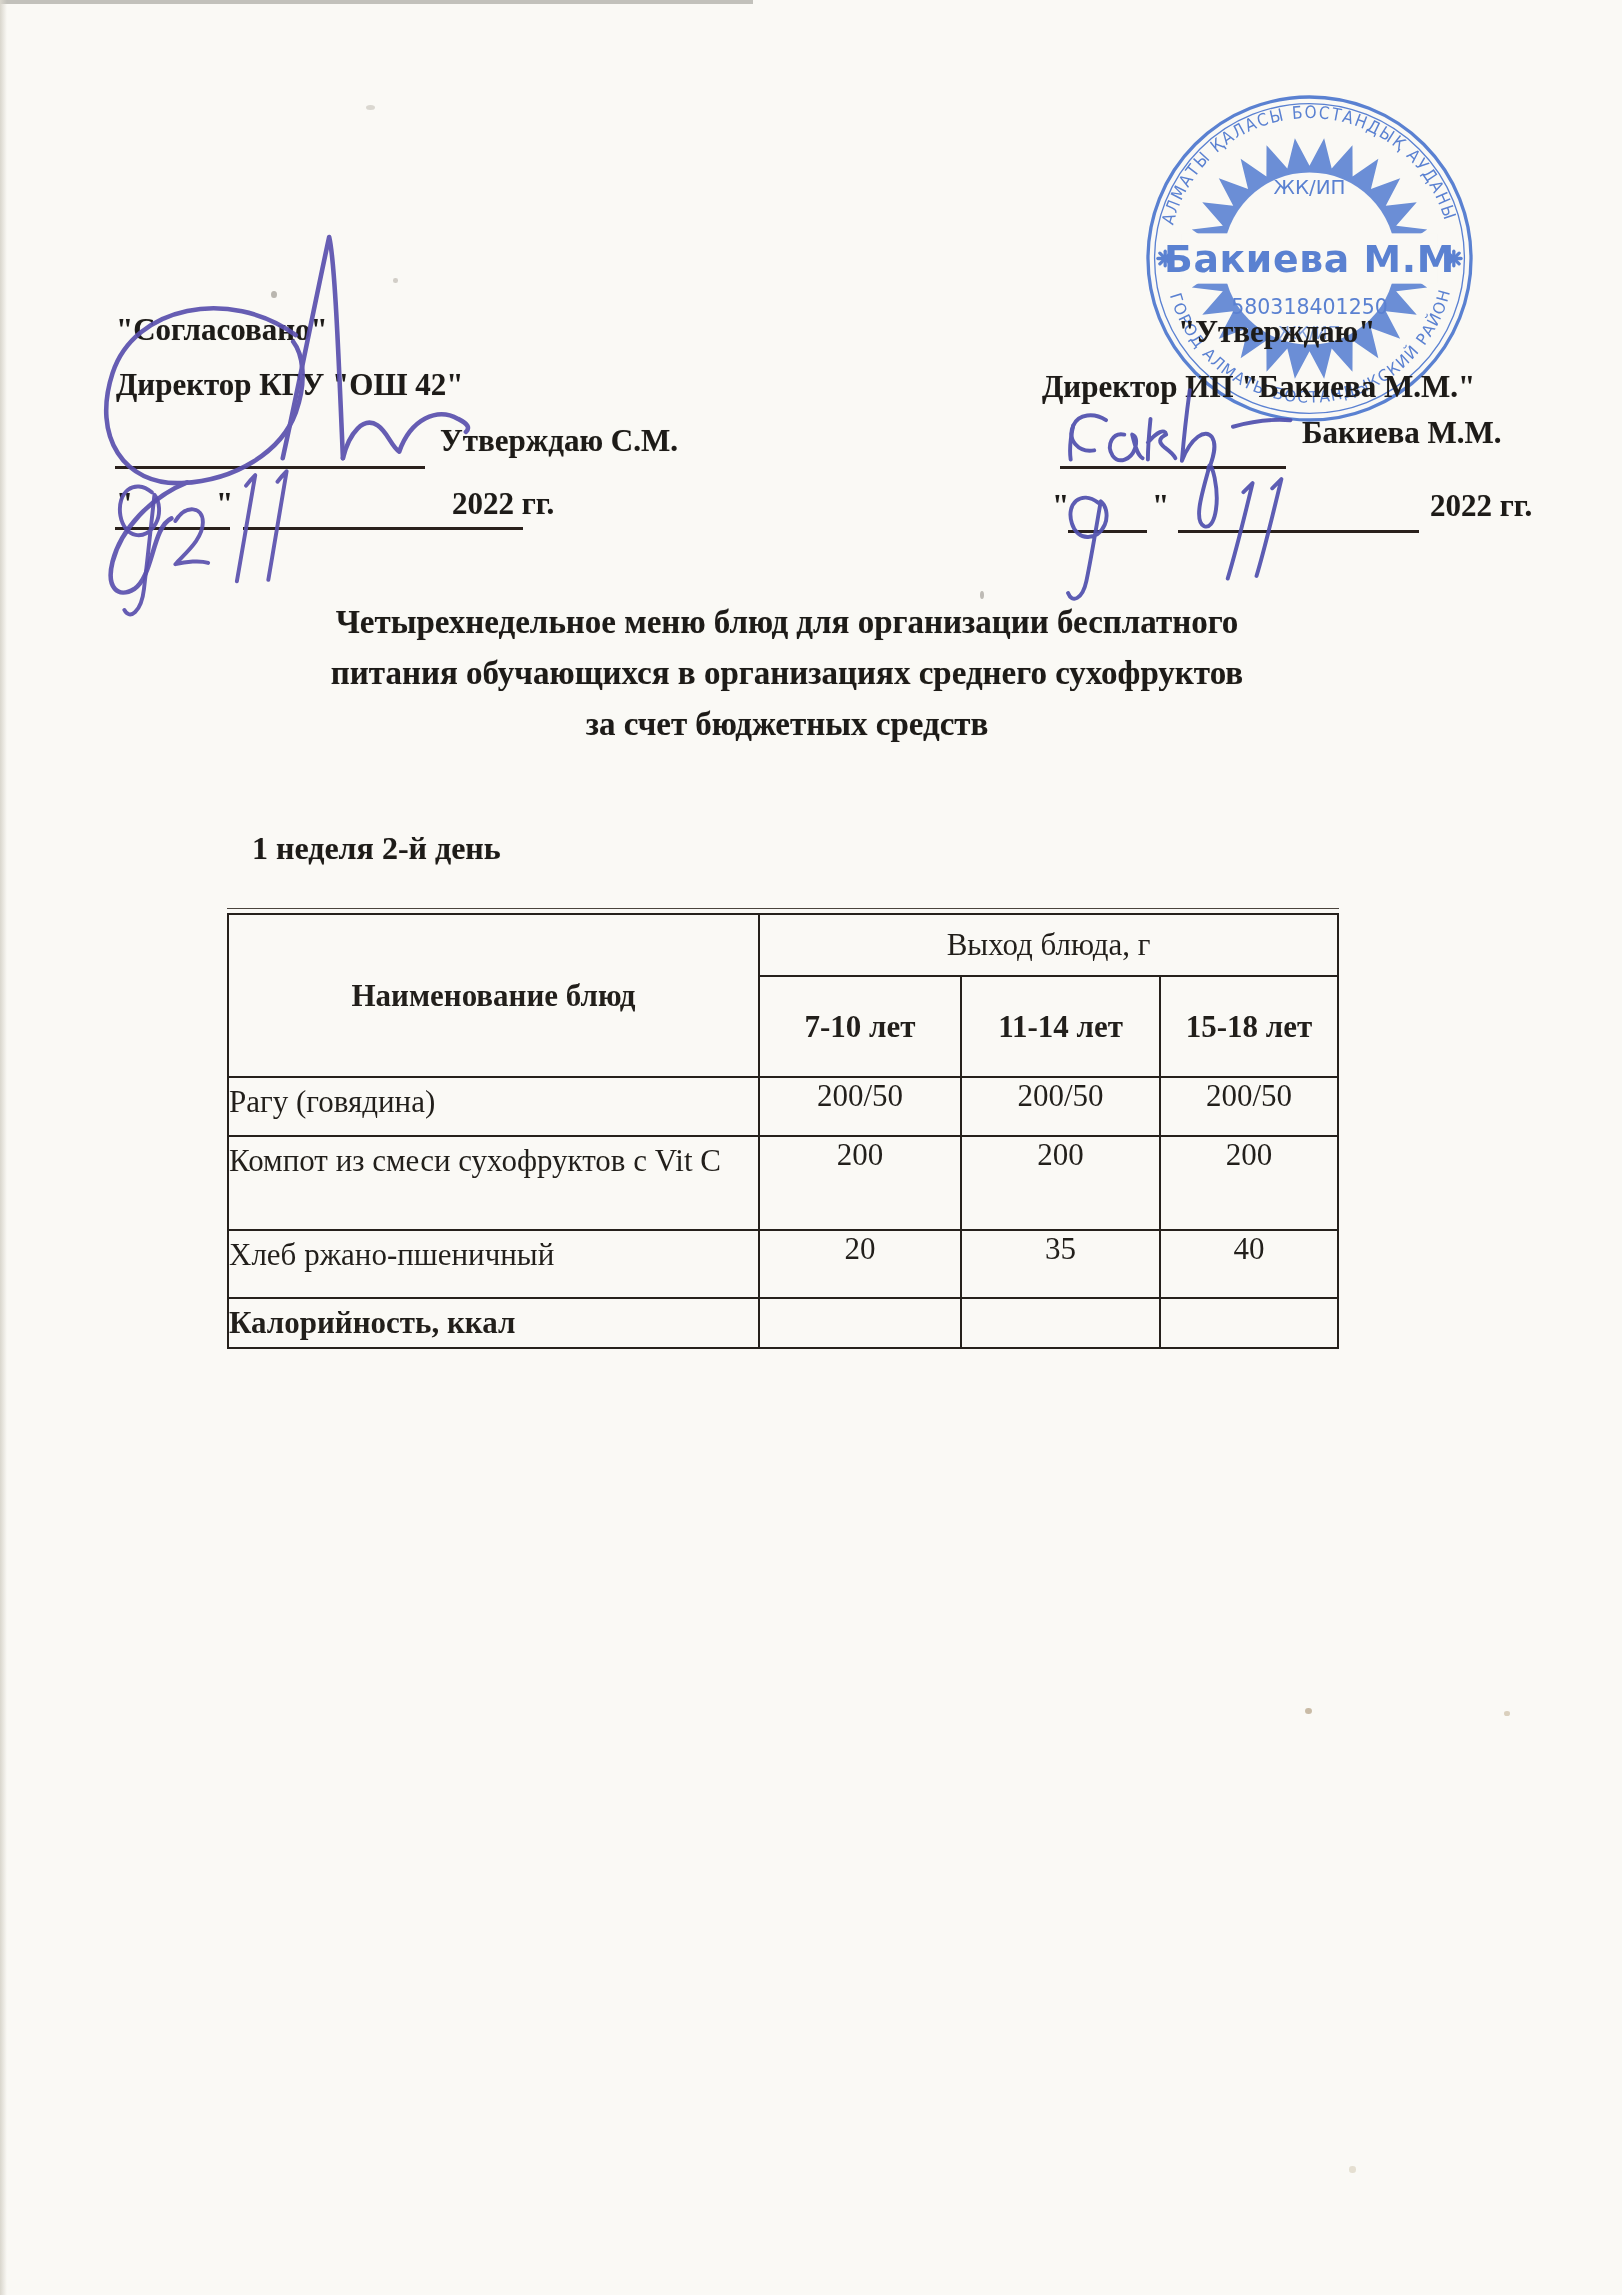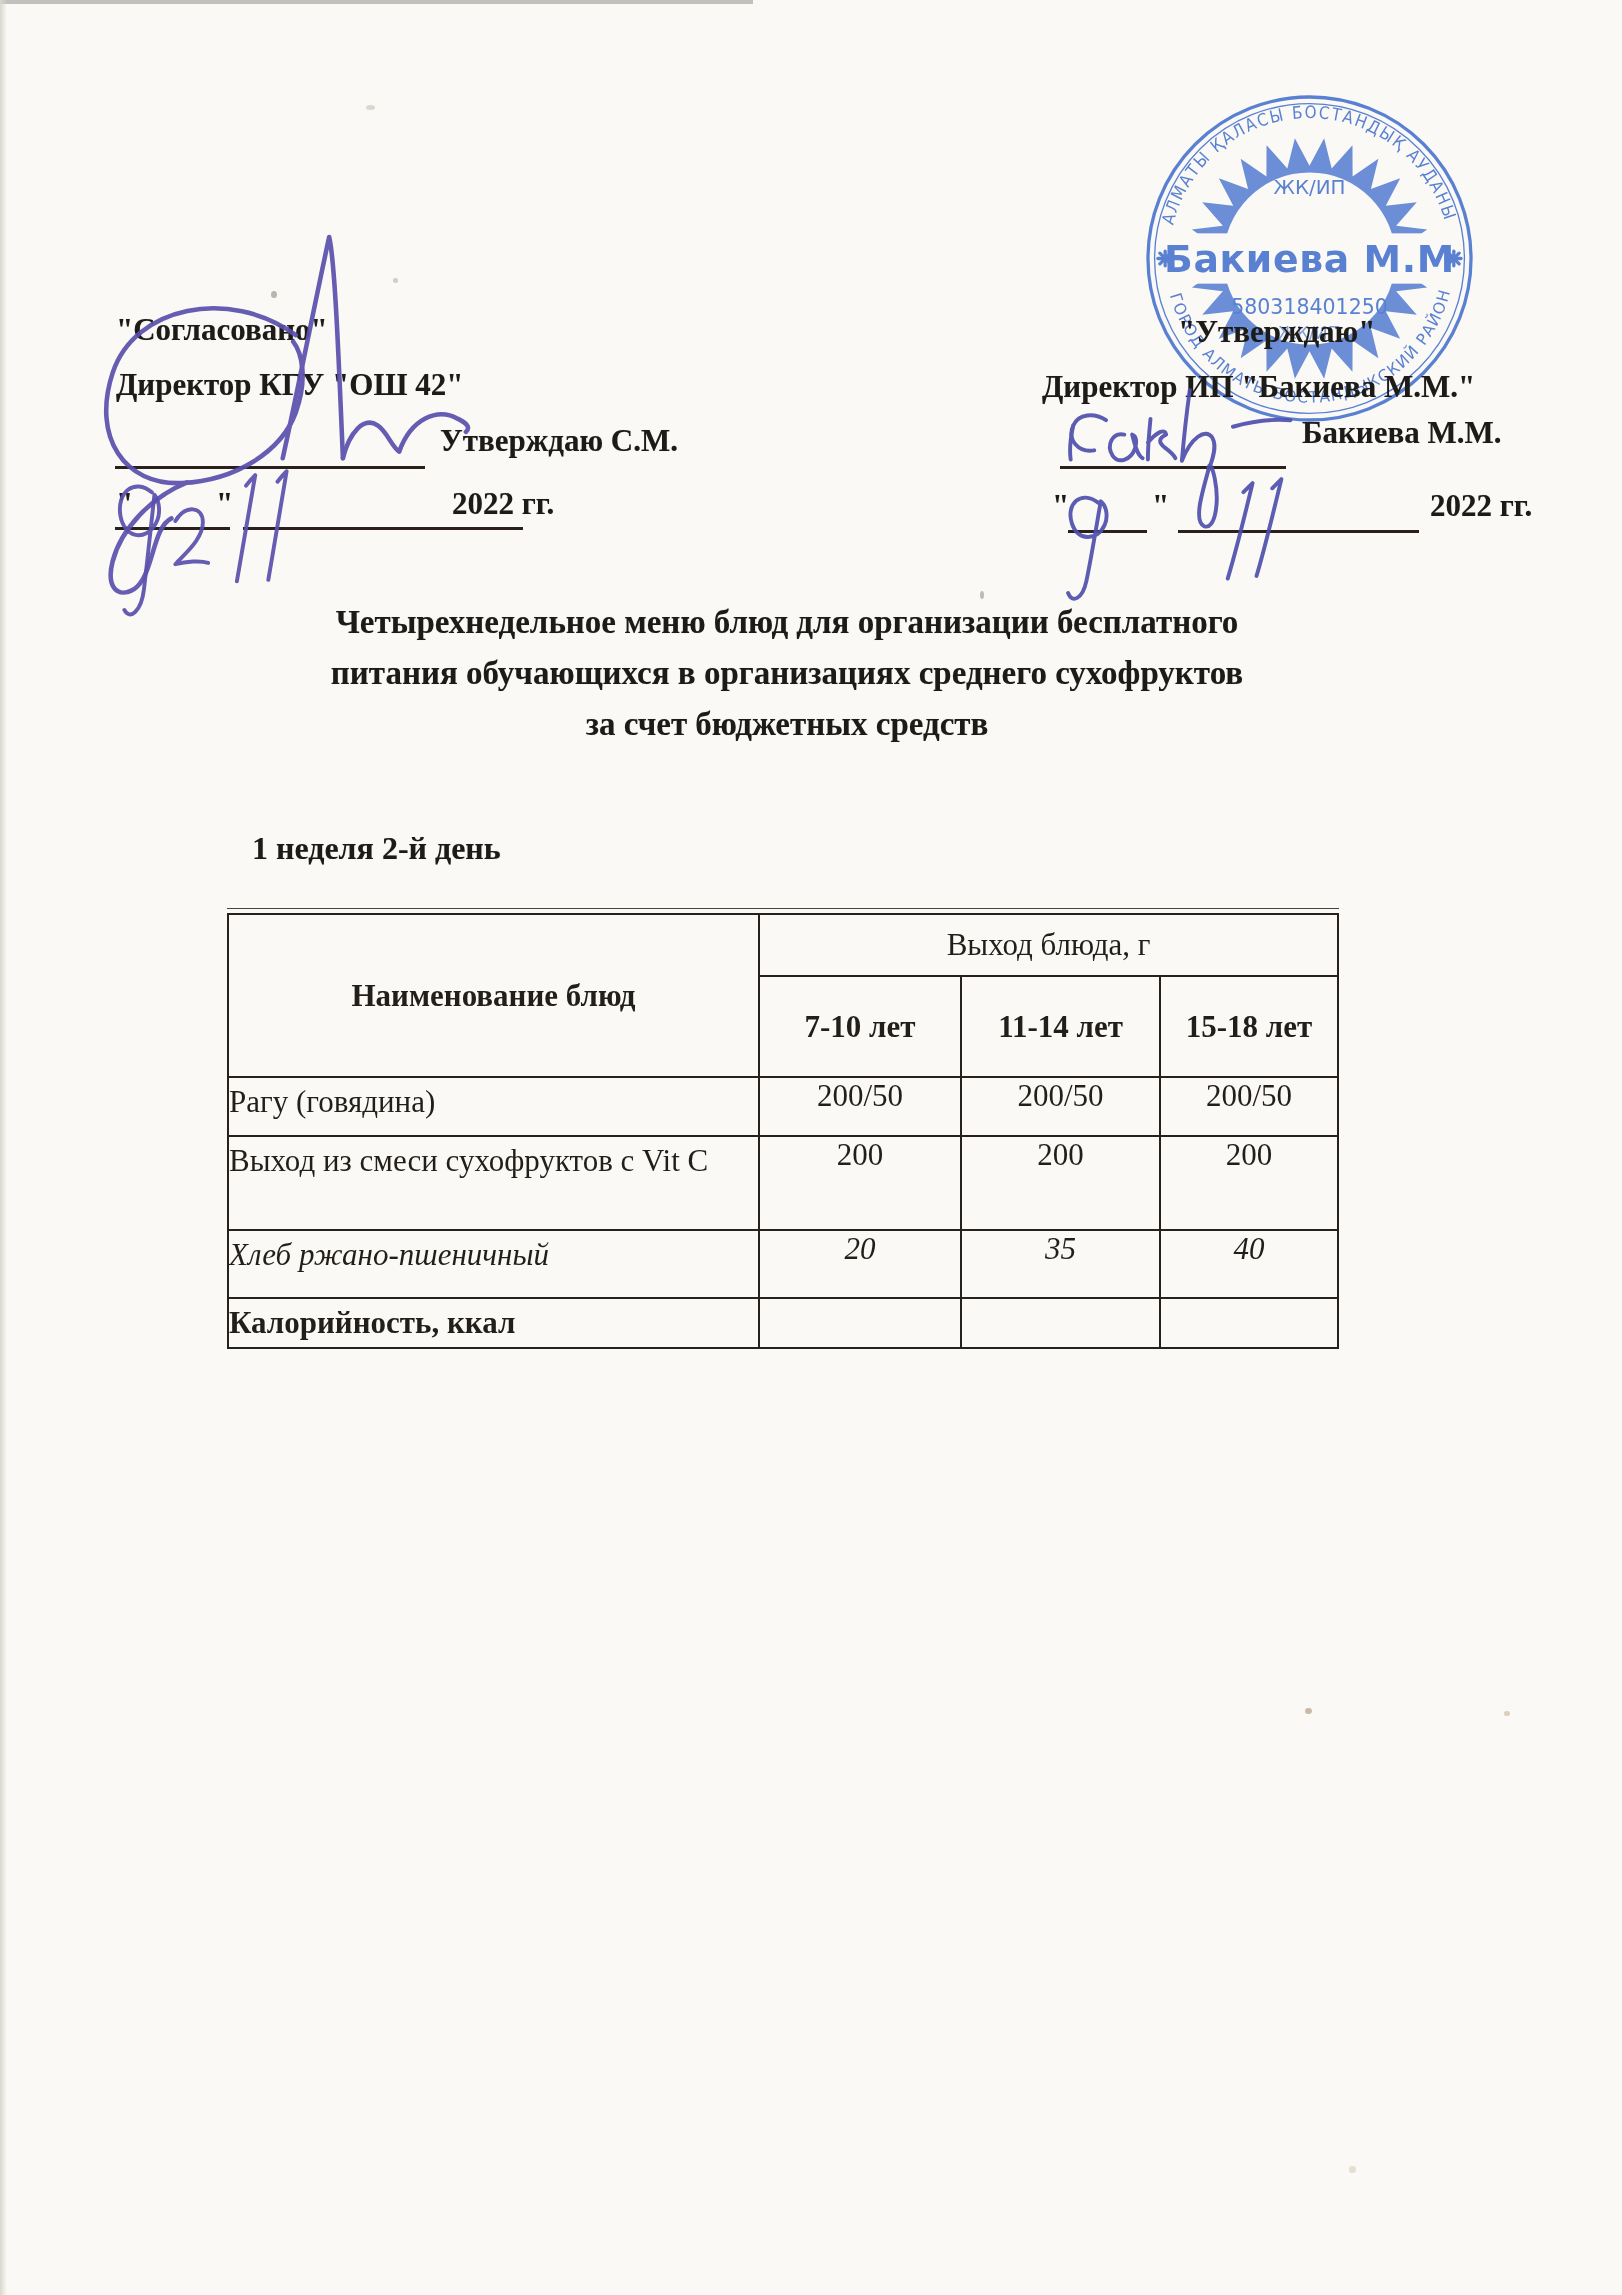--- a/index.html
+++ b/index.html
@@ -15,21 +15,21 @@
   table.menu{border-collapse:collapse;table-layout:fixed;width:1110px;
              font-size:31px;color:#221f1b;}
   table.menu td{border:2px solid #26211c;padding:0;}
   td.hname{font-weight:bold;text-align:center;vertical-align:middle;}
   td.hout{font-weight:normal;text-align:center;vertical-align:middle;}
   td.hage{font-weight:bold;text-align:center;vertical-align:middle;}
   td.nm{text-align:left;vertical-align:top;padding:6.5px 3.9px 0 10.5px;line-height:1.55;
         white-space:normal;}
   td.val{text-align:center;vertical-align:top;padding-top:5.2px;}
   tr.h1{height:62px;} tr.h2{height:101px;}
-  tr.r0{height:59px;} tr.r1{height:94px;} tr.r2{height:68px;font-style:italic;} tr.r3{height:43px;}
+  tr.r0{height:59px;} tr.r1{height:94px;} tr.r2{height:68px;} tr.r3{height:43px;}
   tr.bold td{font-weight:bold;}
   
   .stamp{opacity:.88;}
   .stamp text{font-family:"DejaVu Sans","Liberation Sans",sans-serif;fill:#4571cd;}
   
   .speck{position:absolute;border-radius:50%;}
 </style>
 </head>
 <body>
 
@@ -160,21 +160,21 @@
         <td class="hage">11-14 лет</td>
         <td class="hage">15-18 лет</td>
       </tr>
       <tr class="r0">
         <td class="nm">Рагу (говядина)</td>
         <td class="val">200/50</td>
         <td class="val">200/50</td>
         <td class="val">200/50</td>
       </tr>
       <tr class="r1">
-        <td class="nm">Выход из смеси сухофруктов с Vit C</td>
+        <td class="nm">Компот из смеси сухофруктов с Vit C</td>
         <td class="val">200</td>
         <td class="val">200</td>
         <td class="val">200</td>
       </tr>
       <tr class="r2">
         <td class="nm">Хлеб ржано-пшеничный</td>
         <td class="val">20</td>
         <td class="val">35</td>
         <td class="val">40</td>
       </tr>

